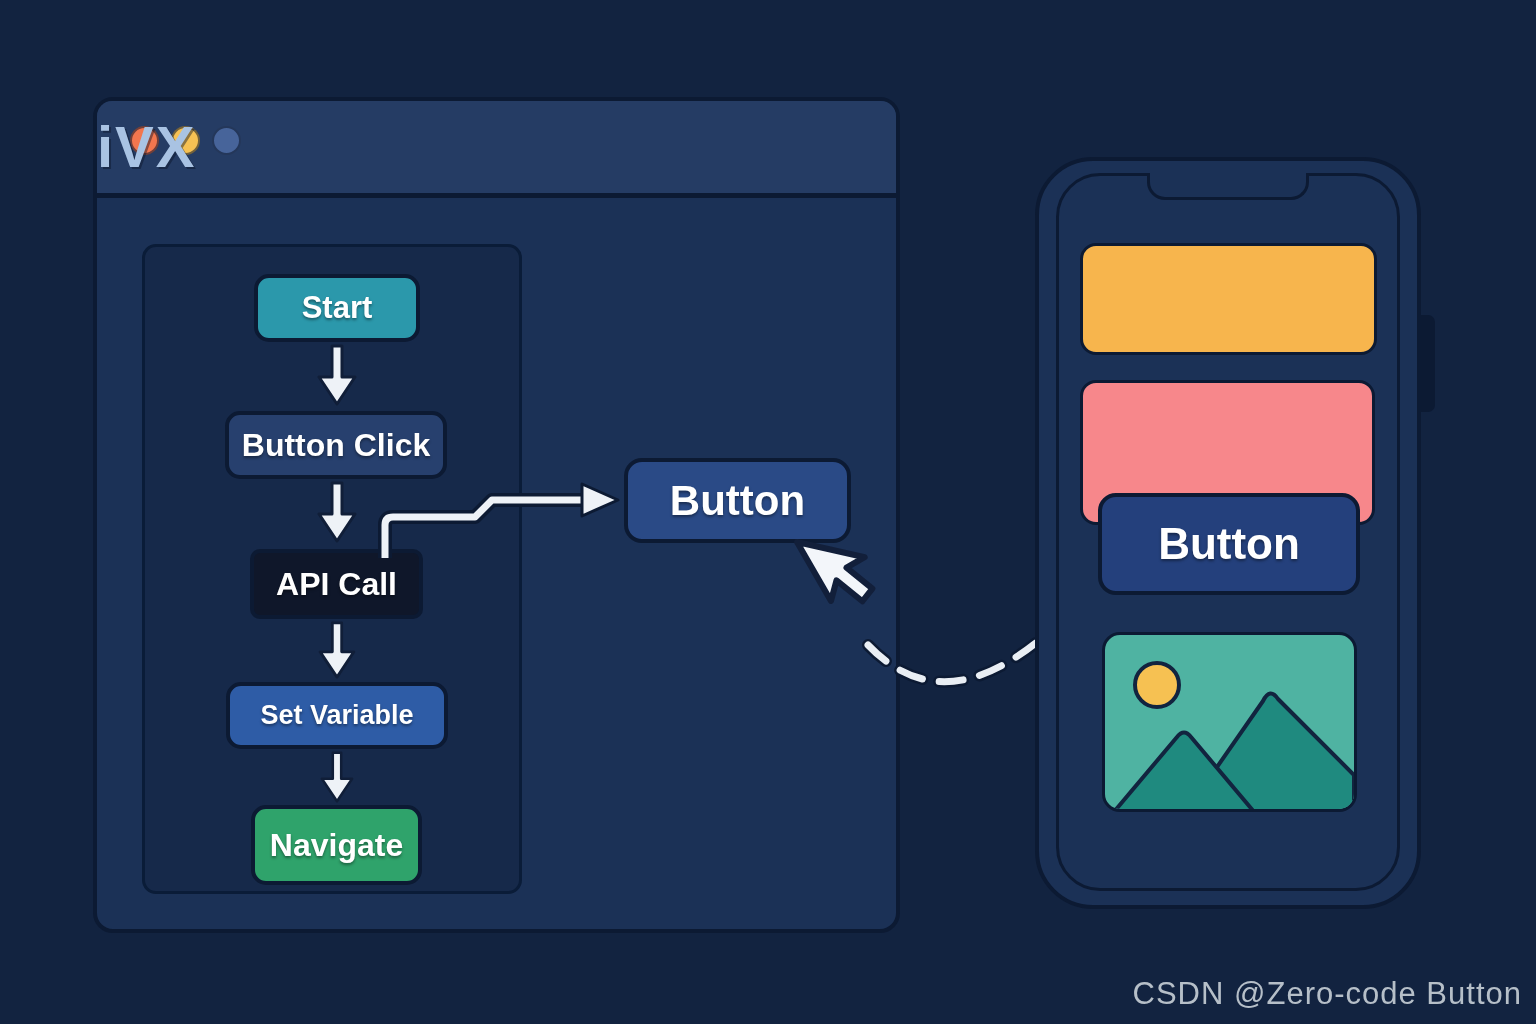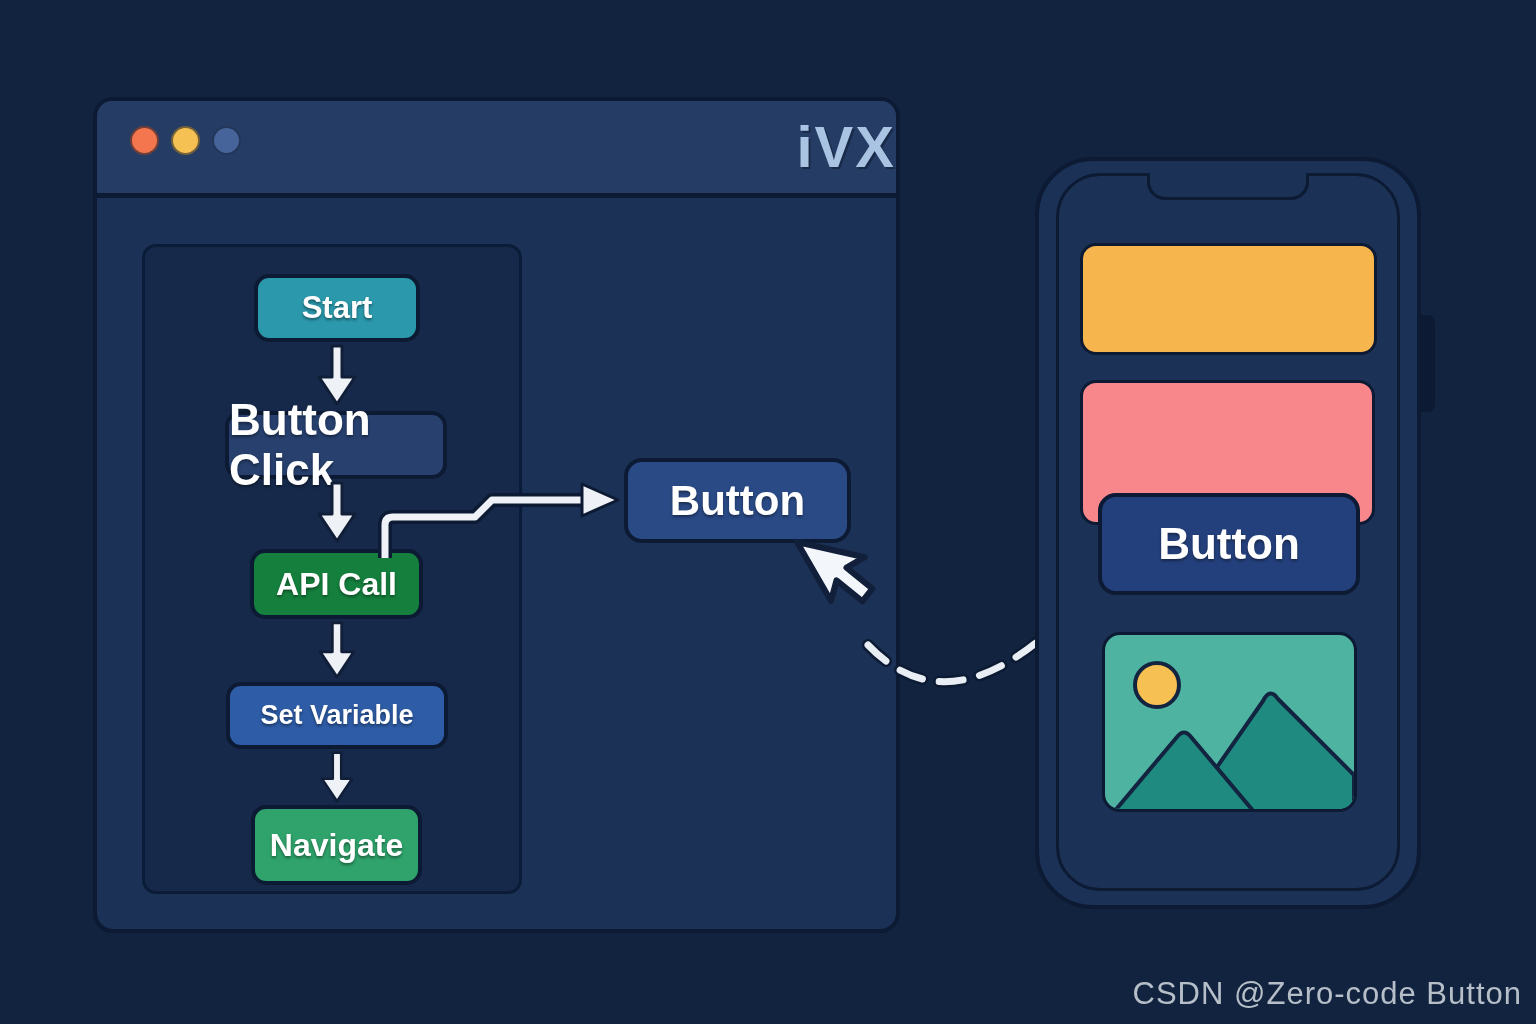--- a/index.html
+++ b/index.html
@@ -31,21 +31,21 @@
     position: absolute; top: 25px;
     width: 29px; height: 29px; border-radius: 50%;
     border: 2px solid rgba(8,18,38,.55);
   }
   .light.close { left: 33px;  background: #f3764e; }
   .light.min   { left: 74px;  background: #f6c153; }
   .light.max   { left: 115px; background: #47649a; }
   .window-title {
     position: absolute; left: 0; right: 0; top: 0;
     height: 92px; line-height: 92px;
-    text-align: right;
+    text-align: left;
     color: #a9c3e3;
     font-size: 58px; font-weight: bold; letter-spacing: 2px;
     text-shadow: 2px 2px 0 rgba(10,20,40,.45);
   }
 
   
   .panel {
     position: absolute; left: 45px; top: 143px;
     width: 380px; height: 650px;
     background: #16294a;
@@ -53,22 +53,22 @@
     border-radius: 14px;
   }
   .node {
     position: absolute;
     display: flex; align-items: center; justify-content: center;
     color: #fff; font-weight: bold;
     border: 4px solid #0c1a33; border-radius: 15px;
     text-shadow: 0 2px 3px rgba(0,0,0,.4);
   }
   .node-start  { left: 109px; top: 27px;  width: 166px; height: 68px; background: #2b98ab; font-size: 31px; }
-  .node-click  { left: 80px;  top: 164px; width: 222px; height: 68px; background: #27406e; font-size: 44px; }
-  .node-api    { left: 105px; top: 302px; width: 173px; height: 70px; background: #15803d; font-size: 32px; }
+  .node-click  { left: 80px;  top: 164px; width: 222px; height: 68px; background: #27406e; font-size: 32px; }
+  .node-api    { left: 105px; top: 302px; width: 173px; height: 70px; background: #0f172a; font-size: 32px; border-radius: 10px; }
   .node-setvar { left: 81px;  top: 435px; width: 222px; height: 67px; background: #2e5ca6; font-size: 27px; }
   .node-nav    { left: 106px; top: 558px; width: 171px; height: 80px; background: #2fa36b; font-size: 32px; }
 
   .arrow-down { position: absolute; left: 172px; width: 40px; }
   .arrow-1 { top: 97px;  height: 62px; }
   .arrow-2 { top: 234px; height: 62px; }
   .arrow-3 { top: 374px; height: 58px; }
   .arrow-4 { top: 504px; height: 52px; }
   .arrow-down svg { width: 100%; height: 100%; display: block; }
 

